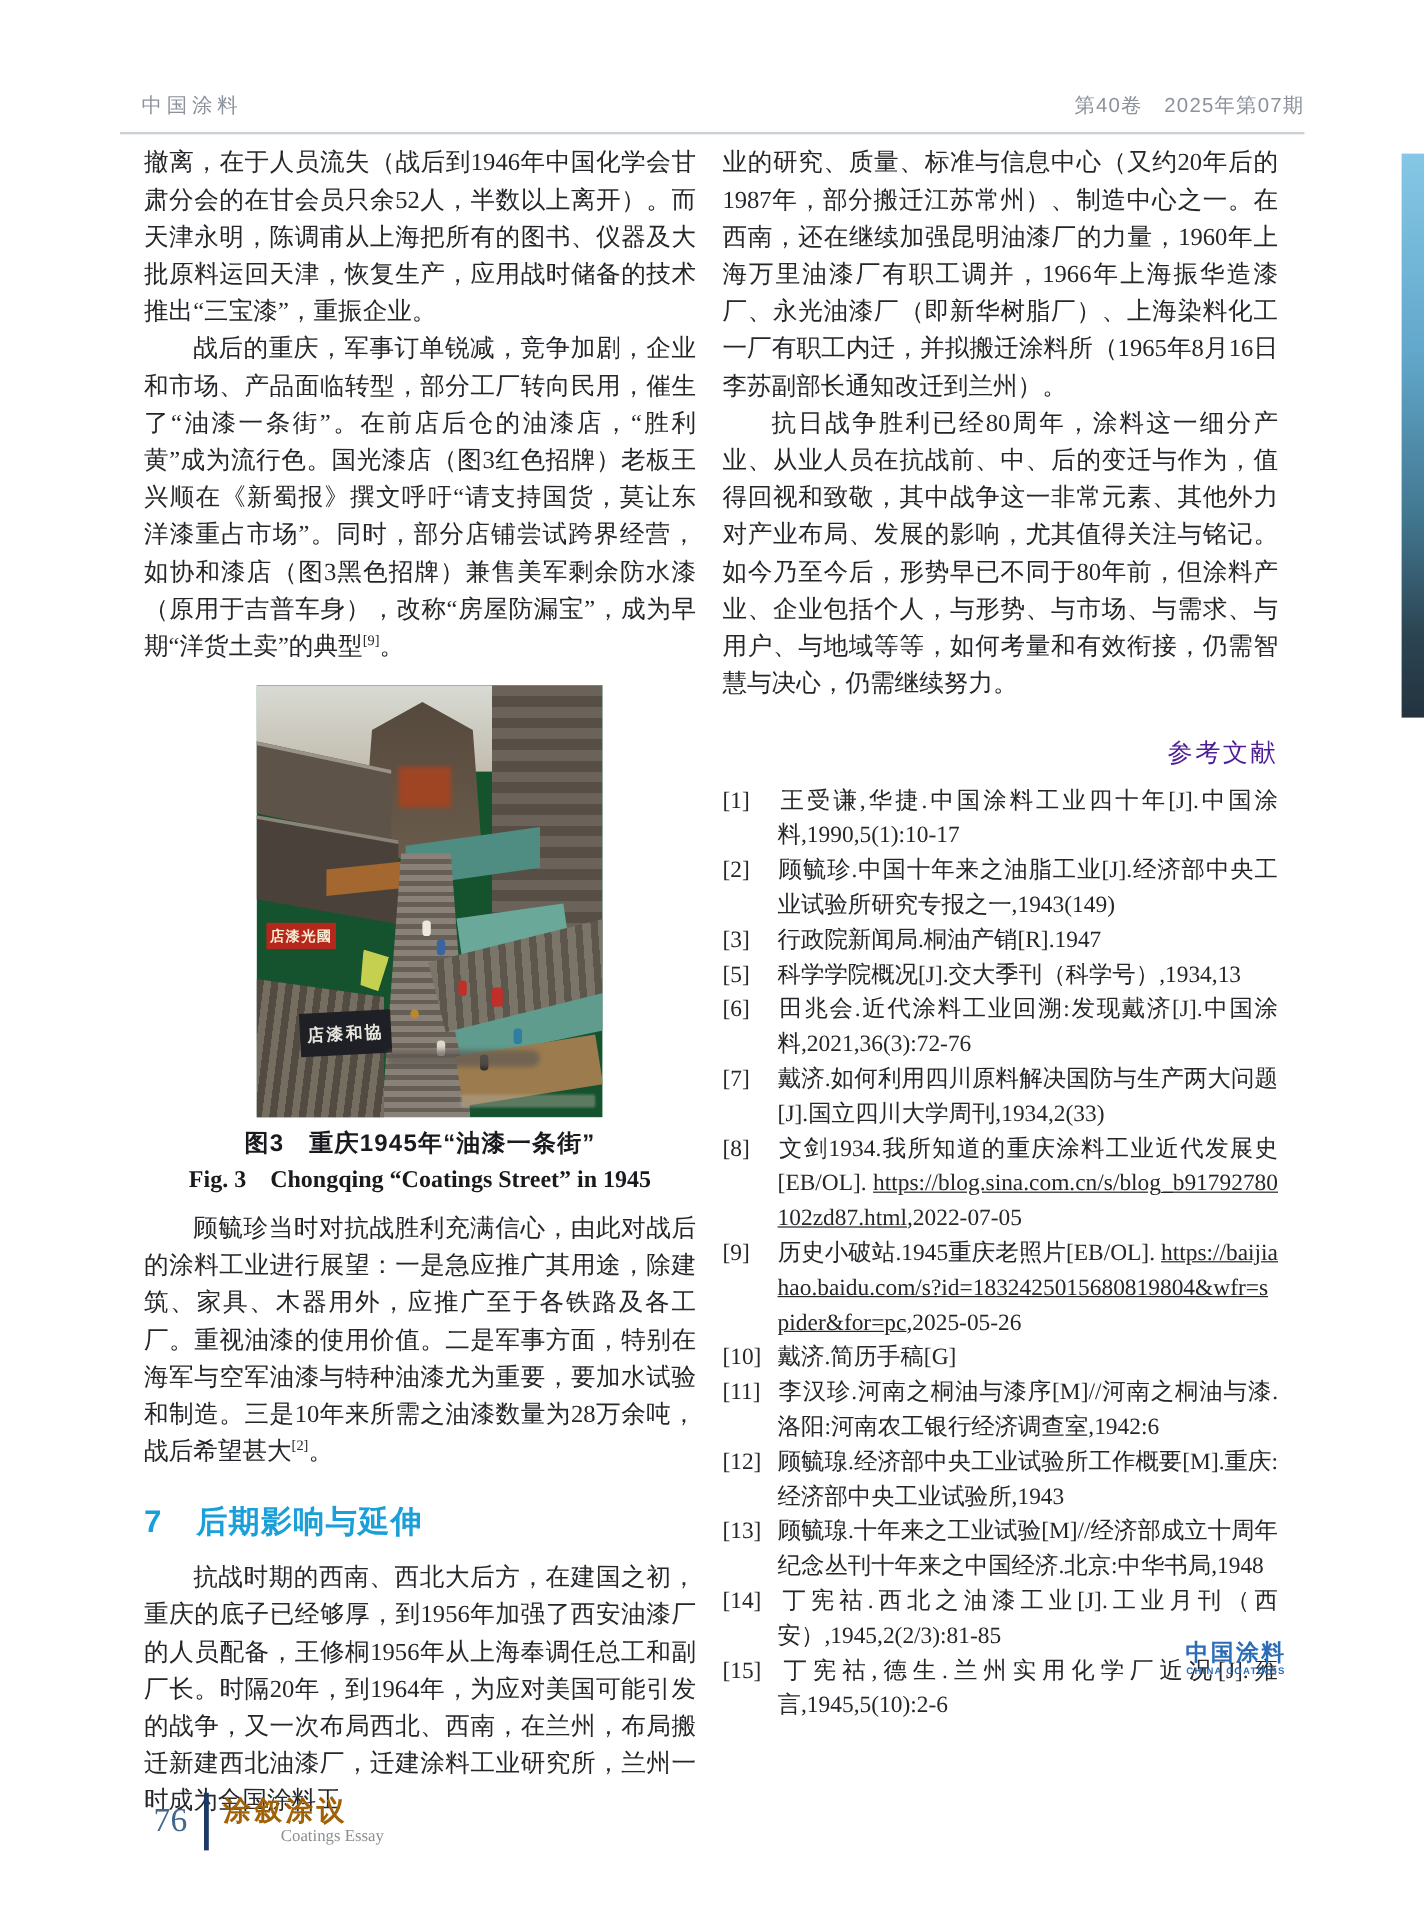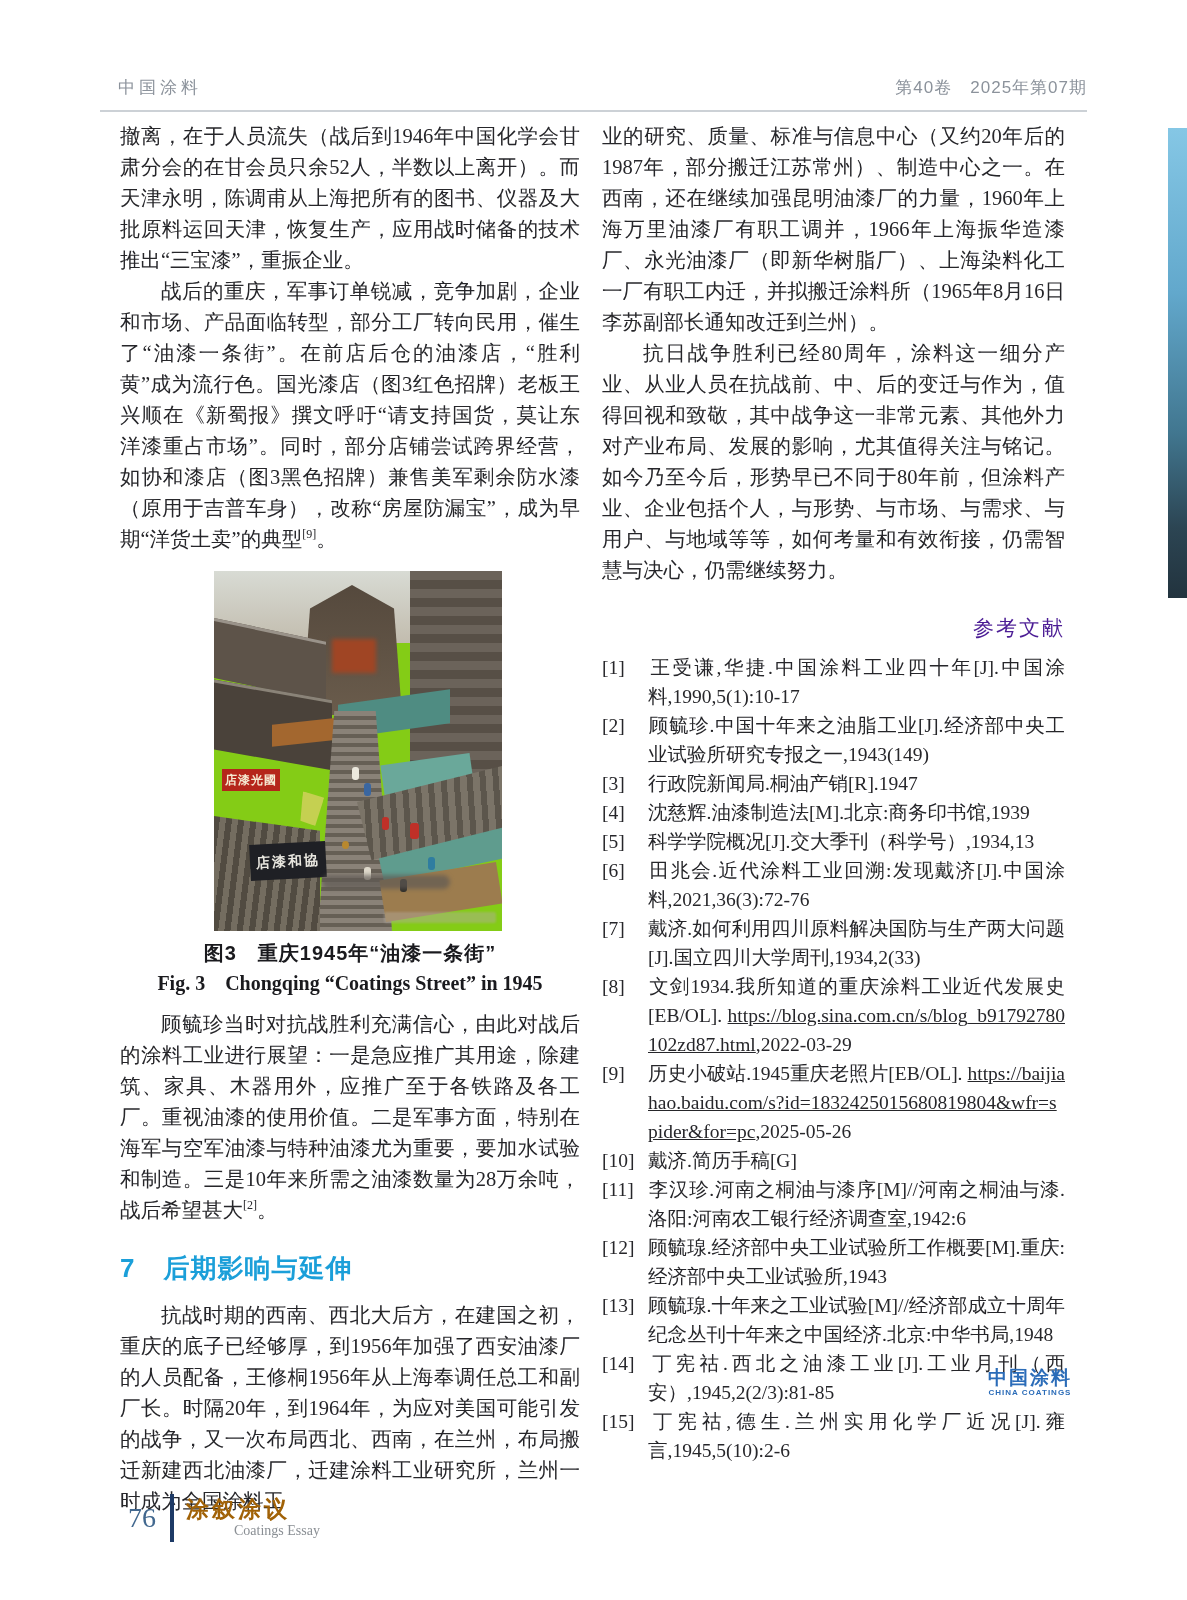--- a/index.html
+++ b/index.html
@@ -54,21 +54,21 @@
     font-family:"Liberation Sans","DejaVu Sans",sans-serif;
     font-size:26px;font-weight:bold;color:var(--accent);
     letter-spacing:1px;line-height:36px;text-align:left;
   }
   .sec-heading .sec-num{margin-right:28px;}
 
   
   figure{margin:16px 0 10px 0;padding:0;}
   .photo{
     position:relative;width:288px;height:360px;margin:0 0 0 94px;
-    background:#84cc16;overflow:hidden;
+    background:#14532d;overflow:hidden;
   }
   .ph-sky{position:absolute;left:0;top:0;width:100%;height:72px;
     background:linear-gradient(180deg,#d8dbd4 0%,#c2bcae 100%);}
   .ph-bld-center{position:absolute;left:88px;top:14px;width:100px;height:130px;
     background:linear-gradient(180deg,#55493d 0%,#6a5c4c 100%);
     clip-path:polygon(8% 18%,50% 0,92% 18%,100% 100%,0 100%);}
   .ph-bld-center-red{position:absolute;left:118px;top:68px;width:44px;height:34px;
     background:#a04524;filter:blur(2px);}
   .ph-bld-left1{position:absolute;left:-8px;top:58px;width:120px;height:60px;
     background:#5d5349;transform:skewY(12deg);border-top:3px solid #9a938a;}
@@ -234,25 +234,24 @@
 
   <section class="col col-right">
     <p class="body-par"><span>业的研究、质量、标准与信息中心（又约20年后的1987年，部分搬迁江苏常州）、制造中心之一。在西南，还在继续加强昆明油漆厂的力量，1960年上海万里油漆厂有职工调并，1966年上海振华造漆厂、永光油漆厂（即新华树脂厂）、上海染料化工一厂有职工内迁，并拟搬迁涂料所（1965年8月16日李苏副部长通知改迁到兰州）。</span></p>
     <p class="body-par indent"><span>抗日战争胜利已经80周年，涂料这一细分产业、从业人员在抗战前、中、后的变迁与作为，值得回视和致敬，其中战争这一非常元素、其他外力对产业布局、发展的影响，尤其值得关注与铭记。如今乃至今后，形势早已不同于80年前，但涂料产业、企业包括个人，与形势、与市场、与需求、与用户、与地域等等，如何考量和有效衔接，仍需智慧与决心，仍需继续努力。</span></p>
 
     <h3 class="ref-title">参考文献</h3>
     <ol class="refs">
         <li><span class="ref-label">[1]</span><span>王受谦,华捷.中国涂料工业四十年[J].中国涂料,1990,5(1):10-17</span></li>
         <li><span class="ref-label">[2]</span><span>顾毓珍.中国十年来之油脂工业[J].经济部中央工业试验所研究专报之一,1943(149)</span></li>
         <li><span class="ref-label">[3]</span><span>行政院新闻局.桐油产销[R].1947</span></li>
-        <li><span class="ref-label">[4]</span><span>沈慈辉.油漆制造法[M].北京:商务印书馆,1939</span></li>
         <li><span class="ref-label">[5]</span><span>科学学院概况[J].交大季刊（科学号）,1934,13</span></li>
         <li><span class="ref-label">[6]</span><span>田兆会.近代涂料工业回溯:发现戴济[J].中国涂料,2021,36(3):72-76</span></li>
         <li><span class="ref-label">[7]</span><span>戴济.如何利用四川原料解决国防与生产两大问题[J].国立四川大学周刊,1934,2(33)</span></li>
-        <li><span class="ref-label">[8]</span><span>文剑1934.我所知道的重庆涂料工业近代发展史[EB/OL]. </span><a class="ref-link">https://blog.sina.com.cn/s/blog_b91792780102zd87.html</a><span>,2022-03-29</span></li>
+        <li><span class="ref-label">[8]</span><span>文剑1934.我所知道的重庆涂料工业近代发展史[EB/OL]. </span><a class="ref-link">https://blog.sina.com.cn/s/blog_b91792780102zd87.html</a><span>,2022-07-05</span></li>
         <li><span class="ref-label">[9]</span><span>历史小破站.1945重庆老照片[EB/OL]. </span><a class="ref-link">https://baijiahao.baidu.com/s?id=1832425015680819804&amp;wfr=spider&amp;for=pc</a><span>,2025-05-26</span></li>
         <li><span class="ref-label">[10]</span><span>戴济.简历手稿[G]</span></li>
         <li><span class="ref-label">[11]</span><span>李汉珍.河南之桐油与漆序[M]//河南之桐油与漆.洛阳:河南农工银行经济调查室,1942:6</span></li>
         <li><span class="ref-label">[12]</span><span>顾毓瑔.经济部中央工业试验所工作概要[M].重庆:经济部中央工业试验所,1943</span></li>
         <li><span class="ref-label">[13]</span><span>顾毓瑔.十年来之工业试验[M]//经济部成立十周年纪念丛刊十年来之中国经济.北京:中华书局,1948</span></li>
         <li><span class="ref-label">[14]</span><span>丁宪祜.西北之油漆工业[J].工业月刊（西安）,1945,2(2/3):81-85</span></li>
         <li><span class="ref-label">[15]</span><span>丁宪祜,德生.兰州实用化学厂近况[J].雍言,1945,5(10):2-6</span></li>
       </ol>
   </section>
 

